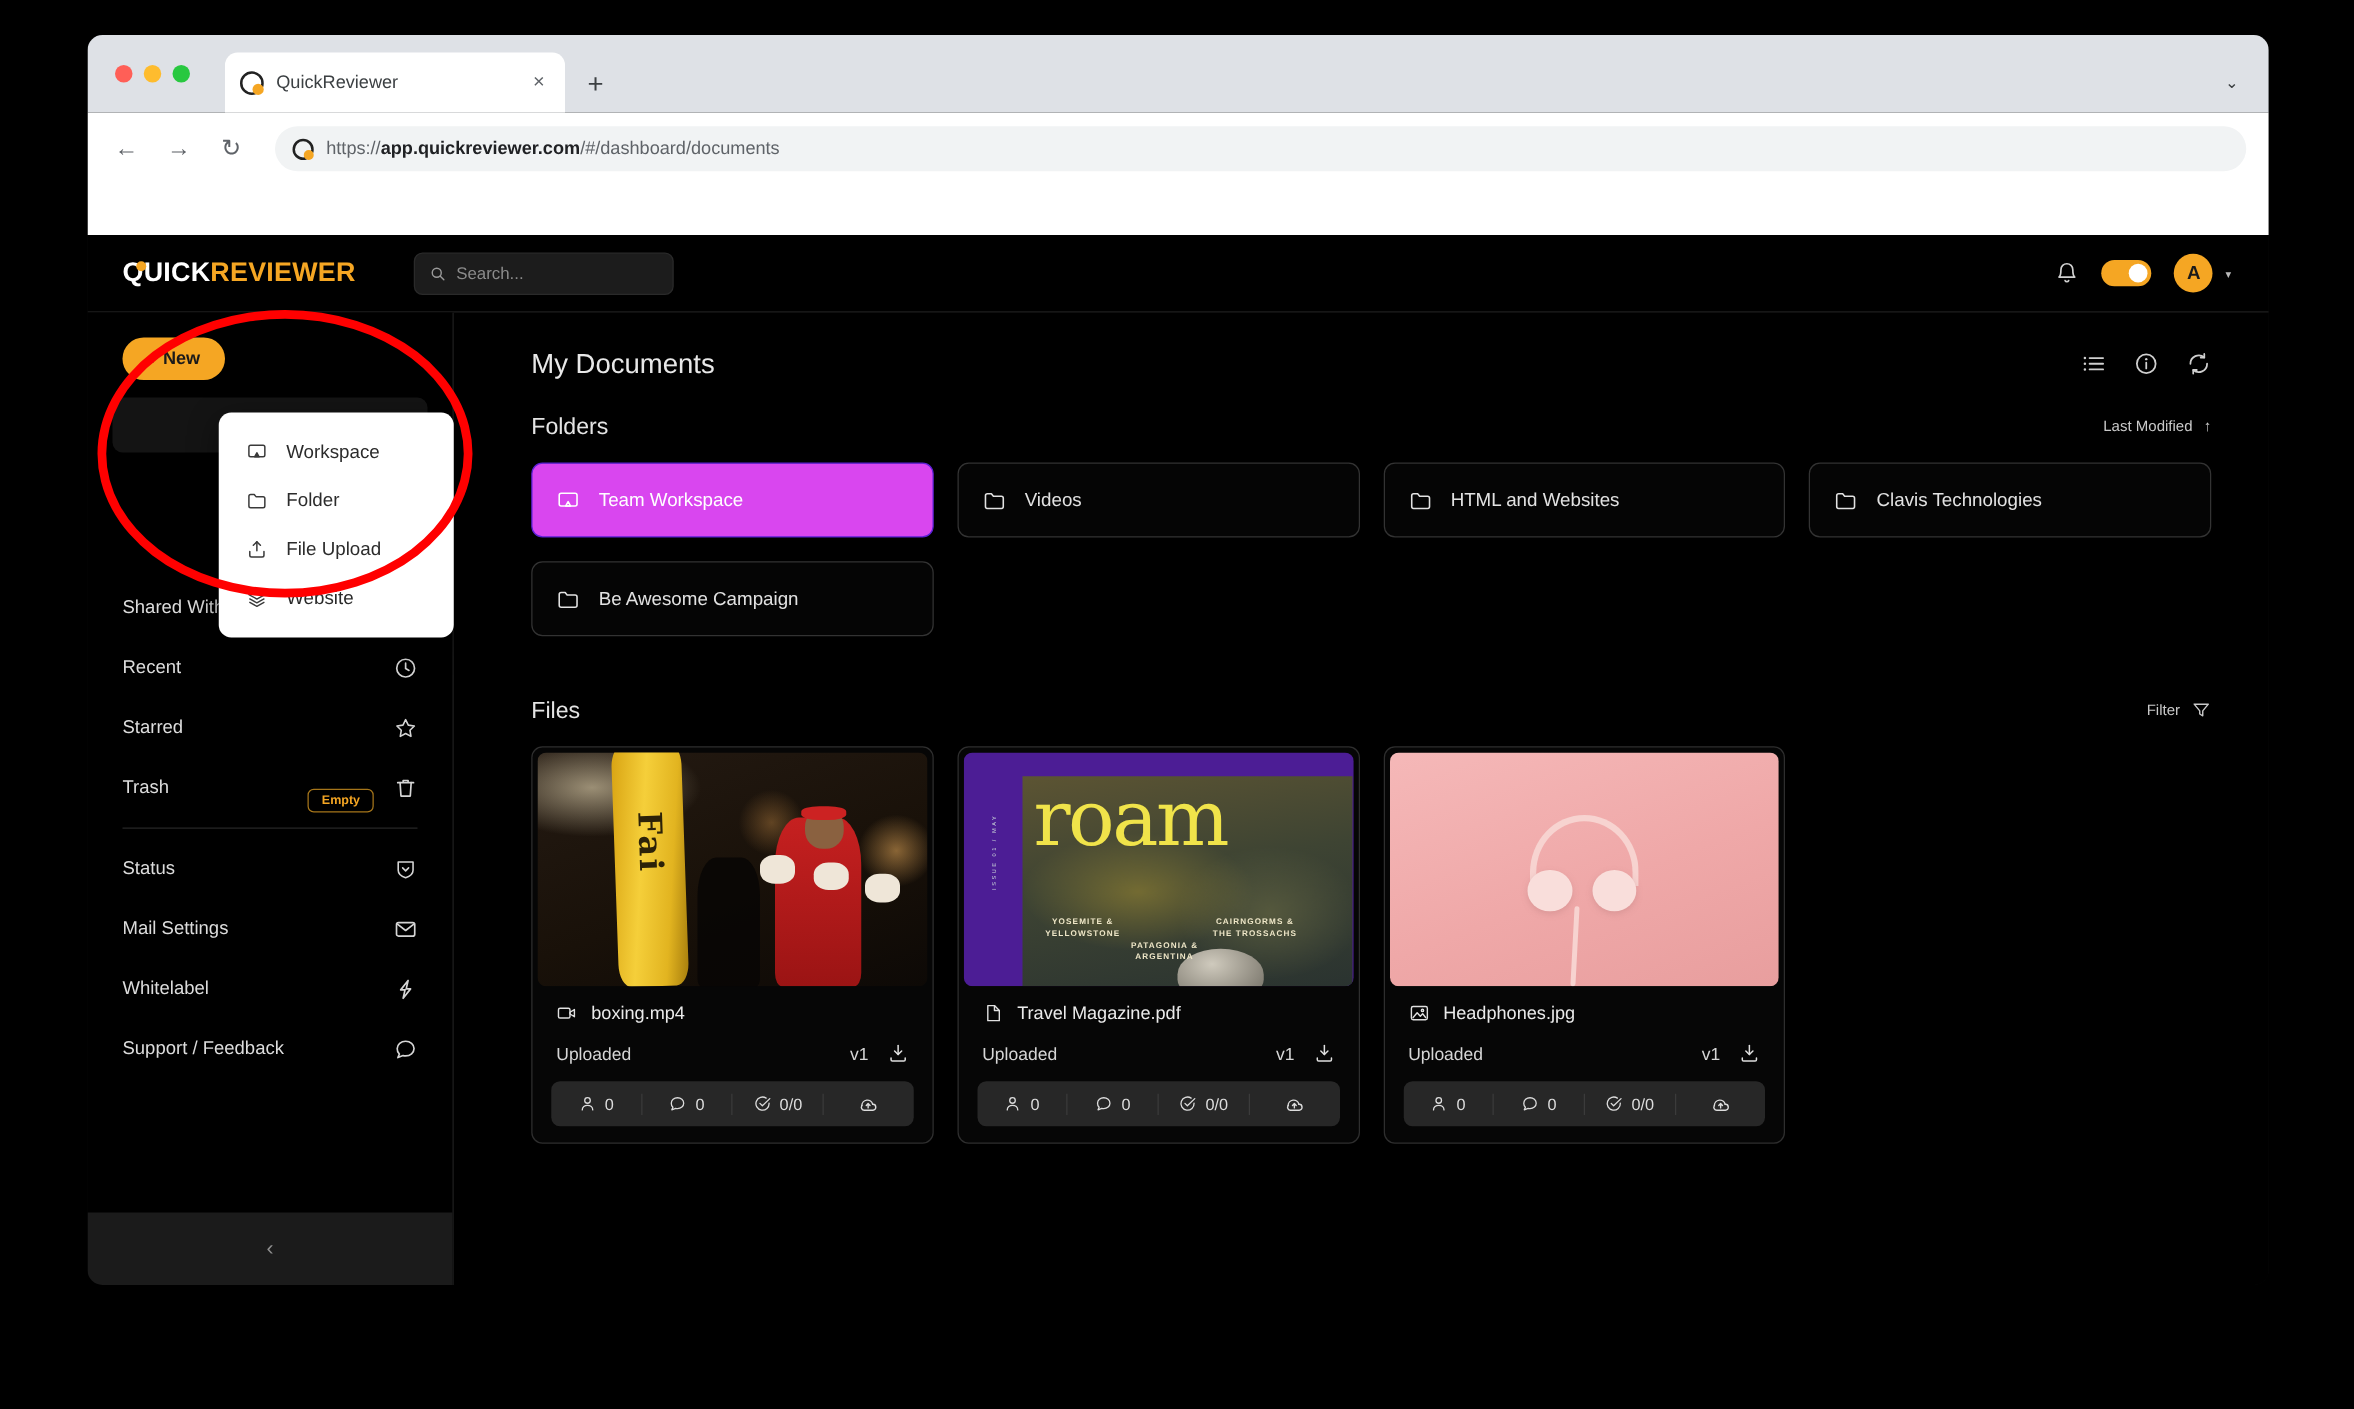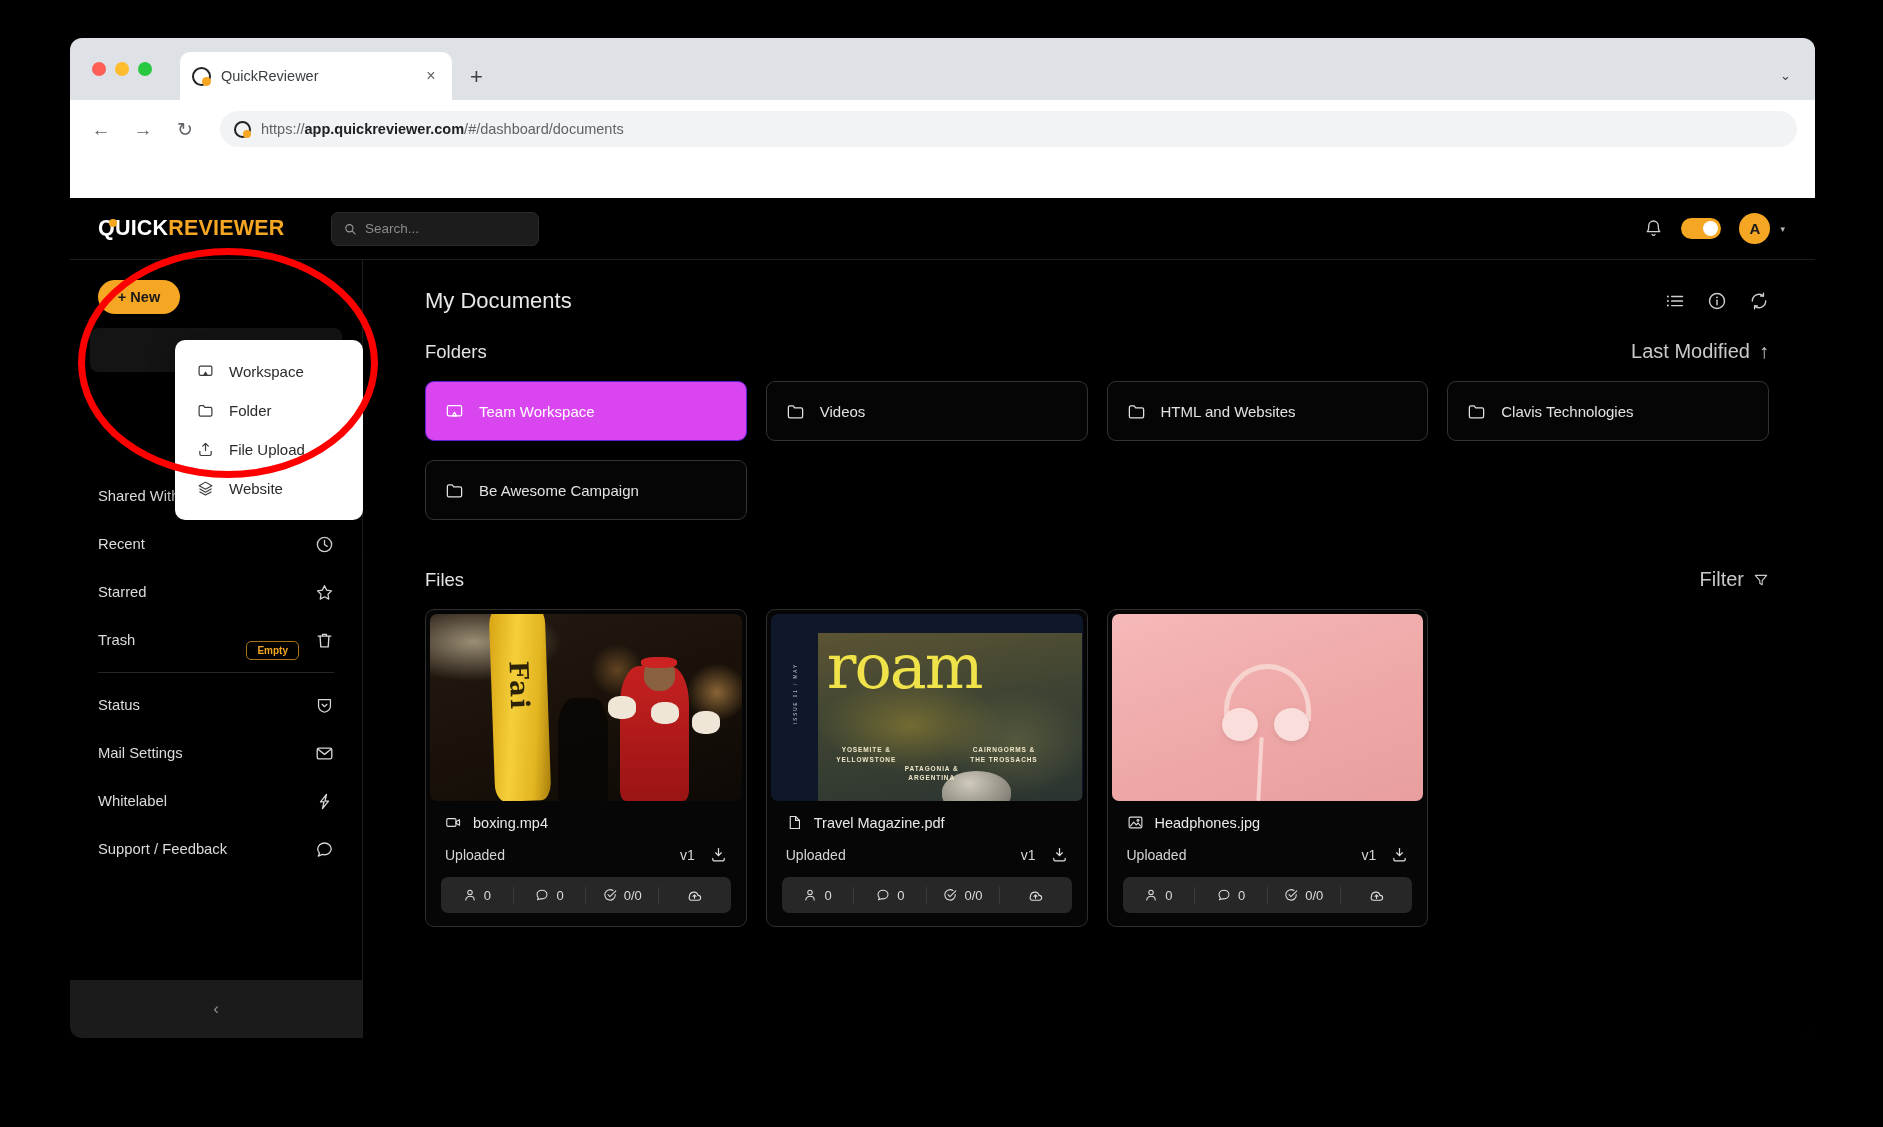--- a/index.html
+++ b/index.html
@@ -6,21 +6,21 @@
   html, body {
     width: 1883px; height: 1127px;
     background: #000;
     font-family: "Liberation Sans", sans-serif;
     overflow: hidden;
   }
 
   
   .browser {
     position: absolute;
-    left: 70px; top: 38px;
+    left: 70px; top: 28px;
     width: 1745px; height: 1000px;
     border-radius: 12px;
     overflow: hidden;
     background: #0a0a0a;
     box-shadow: 0 6px 40px rgba(0,0,0,0.6);
   }
   .chrome-top {
     background: #dee1e6;
     height: 62px;
     position: relative;
@@ -269,21 +269,21 @@
     margin-left: auto; display: flex; gap: 22px;
     color: #cfcfcf;
   }
   .sec-head {
     display: flex; align-items: center;
     margin-bottom: 18px;
   }
   .sec-title { color: #e4e4e4; font-size: 18.5px; }
   .sec-right {
     margin-left: auto;
-    color: #c9c9c9; font-size: 20px;
+    color: #c9c9c9; font-size: 12px;
     display: flex; align-items: center; gap: 9px;
   }
 
   .folder-grid {
     display: grid;
     grid-template-columns: repeat(4, 1fr);
     gap: 19px;
     margin-bottom: 17px;
   }
   .folder-card {
@@ -399,21 +399,21 @@
   .glove.g2 { right: 20%; top: 47%; }
   .glove.g3 { right: 7%; top: 52%; }
   .boxer-shadow {
     position: absolute; left: 41%; bottom: 0;
     width: 16%; height: 55%;
     background: rgba(8,6,4,0.88); border-radius: 30% 30% 6% 6%;
   }
 
   .thumb-roam {
     width: 100%; height: 100%;
-    background: #0f172a;
+    background: #4c1d95;
     position: relative; overflow: hidden;
   }
   .roam-photo {
     position: absolute; left: 15%; top: 10%;
     width: 85%; height: 90%;
     background:
       radial-gradient(ellipse 50% 40% at 35% 55%, rgba(160,140,50,0.55), transparent 70%),
       radial-gradient(ellipse 40% 45% at 75% 65%, rgba(110,110,70,0.55), transparent 70%),
       linear-gradient(170deg, #5c5433 0%, #3e4433 45%, #2a3330 100%);
   }

